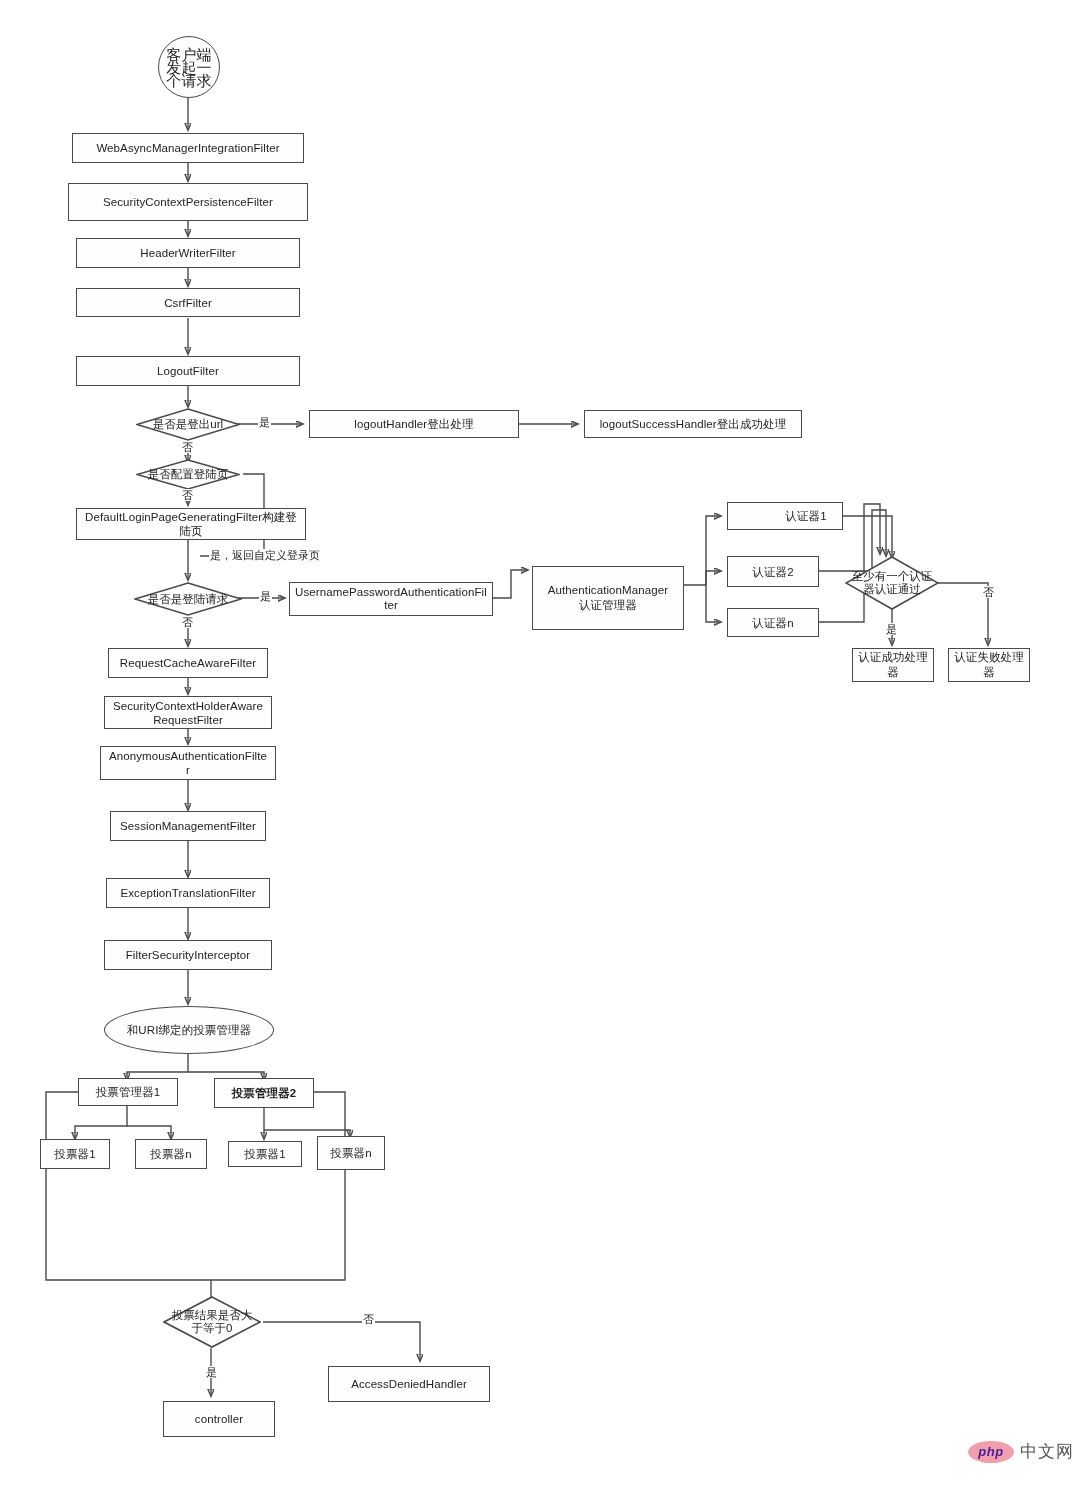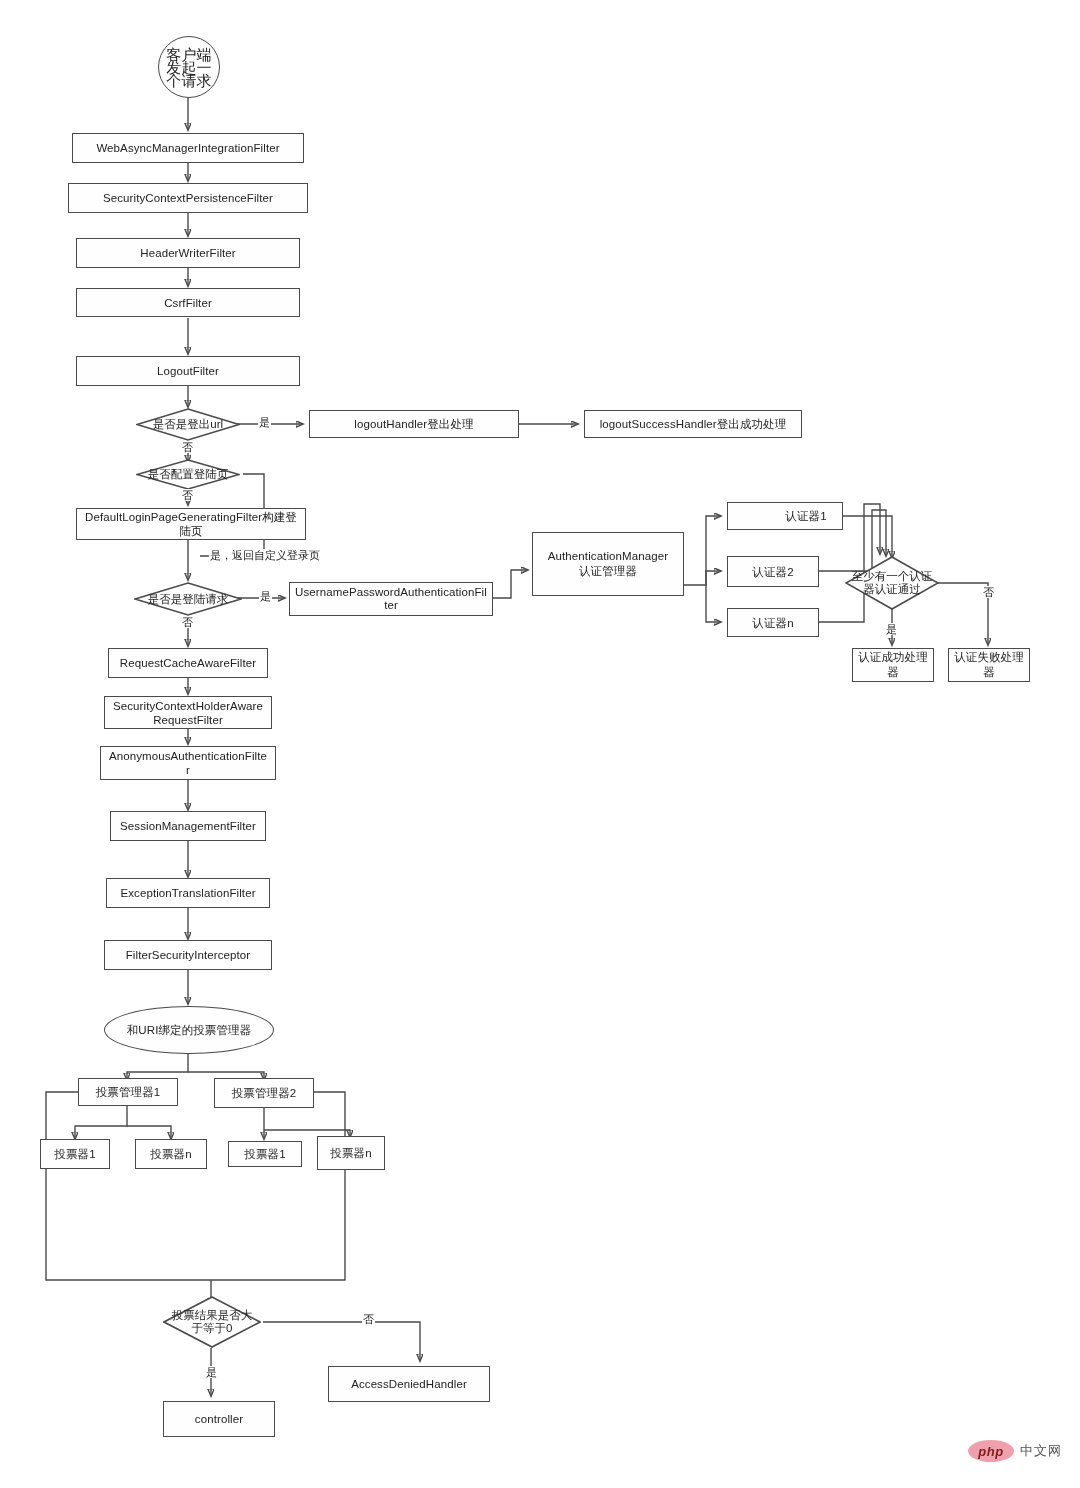--- a/index.html
+++ b/index.html
@@ -74,31 +74,31 @@
   .watermark{
     position:absolute;
     display:flex;
     align-items:center;
     gap:6px;
   }
   .wm-oval{
     width:46px;height:22px;
     border-radius:50%;
     background:#f0a0ad;
-    color:#7f1d1d;
+    color:#4c1d95;
     font-size:13px;
     font-weight:bold;
     display:flex;
     align-items:center;
     justify-content:center;
     font-style:italic;
     letter-spacing:.5px;
   }
   .wm-text{
-    font-size:13px;
+    font-size:17px;
     color:#555;
     letter-spacing:1px;
     text-align:right;
   }
 </style>
 </head>
 <body>
 
 <div id="canvas">
 
@@ -179,21 +179,21 @@
   <div class="node circle" style="left:158px;top:36px;width:62px;height:62px;font-size:15px;line-height:13px;">
     <span style="white-space:pre-line;">客户端
 发起一
 个请求</span>
   </div>
 
   <div class="node" style="left:72px;top:133px;width:232px;height:30px;">
     <span>WebAsyncManagerIntegrationFilter</span>
   </div>
 
-  <div class="node" style="left:68px;top:183px;width:240px;height:30px;">
+  <div class="node" style="left:68px;top:183px;width:240px;height:38px;">
     <span>SecurityContextPersistenceFilter</span>
   </div>
 
   <div class="node" style="left:76px;top:238px;width:224px;height:30px;">
     <span>HeaderWriterFilter</span>
   </div>
 
   <div class="node" style="left:76px;top:288px;width:224px;height:29px;">
     <span>CsrfFilter</span>
   </div>
@@ -241,21 +241,21 @@
     <div class="diamond-label">是否是登陆请求</div>
   </div>
   <div class="edge-label" style="left:259px;top:590px;">是</div>
   <div class="edge-label" style="left:181px;top:616px;">否</div>
 
   <div class="node" style="left:289px;top:582px;width:204px;height:34px;line-height:13px;">
     <span style="white-space:pre-line;">UsernamePasswordAuthenticationFil
 ter</span>
   </div>
 
-  <div class="node" style="left:532px;top:532px;width:152px;height:64px;line-height:15px;">
+  <div class="node" style="left:532px;top:566px;width:152px;height:64px;line-height:15px;">
     <span style="white-space:pre-line;">AuthenticationManager
 认证管理器</span>
   </div>
 
   <div class="node" style="left:727px;top:502px;width:116px;height:28px;padding-left:44px;">
     <span>认证器1</span>
   </div>
   <div class="node" style="left:727px;top:556px;width:92px;height:31px;">
     <span>认证器2</span>
   </div>
@@ -308,21 +308,21 @@
     <span>FilterSecurityInterceptor</span>
   </div>
 
   <div class="node ellipse" style="left:104px;top:1006px;width:170px;height:48px;">
     <span>和URI绑定的投票管理器</span>
   </div>
 
   <div class="node" style="left:78px;top:1078px;width:100px;height:28px;">
     <span>投票管理器1</span>
   </div>
-  <div class="node" style="left:214px;top:1078px;width:100px;height:30px;">
+  <div class="node" style="left:214px;top:1078px;width:100px;height:30px;font-weight:bold;">
     <span>投票管理器2</span>
   </div>
 
   <div class="node" style="left:40px;top:1139px;width:70px;height:30px;">
     <span>投票器1</span>
   </div>
   <div class="node" style="left:135px;top:1139px;width:72px;height:30px;">
     <span>投票器n</span>
   </div>
   <div class="node" style="left:228px;top:1141px;width:74px;height:26px;">

